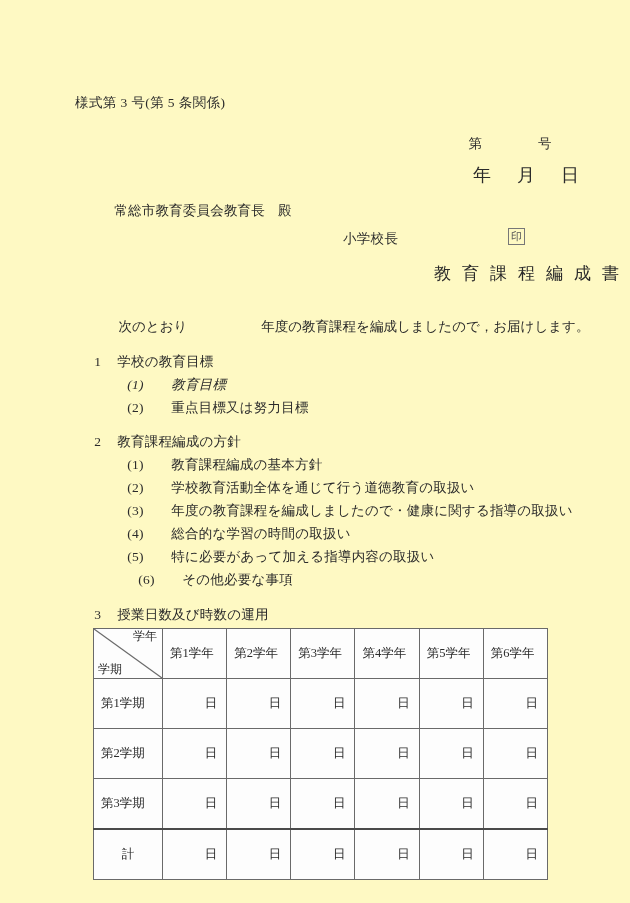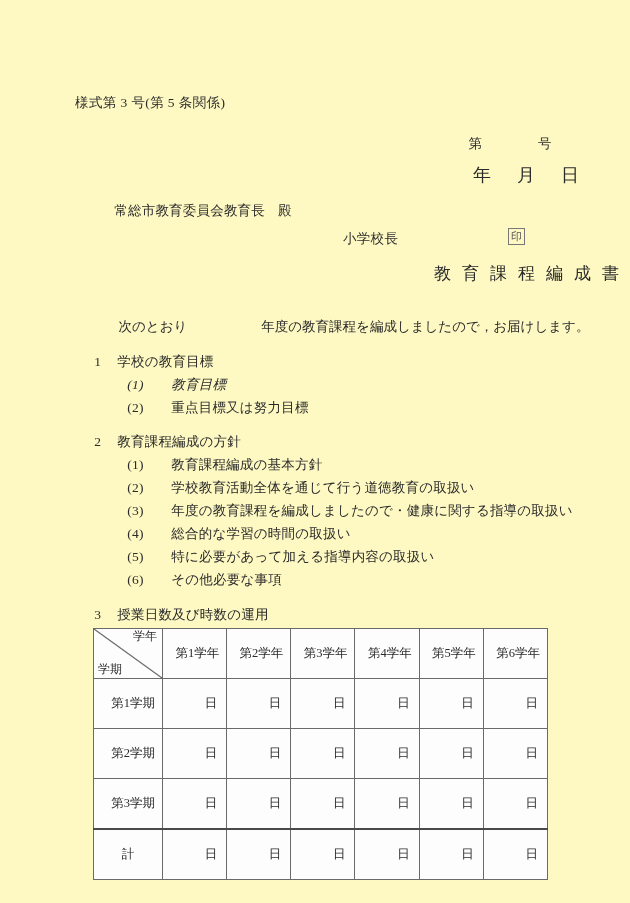--- a/index.html
+++ b/index.html
@@ -118,21 +118,21 @@
   #sec1-head { left: 80px; top: 337px; }
   #sec1-i1   { left: 113px; top: 360px; font-style: italic; }
   #sec1-i2   { left: 113px; top: 383px; }
 
   #sec2-head { left: 80px; top: 417px; }
   #sec2-i1   { left: 113px; top: 440px; }
   #sec2-i2   { left: 113px; top: 463px; }
   #sec2-i3   { left: 113px; top: 486px; }
   #sec2-i4   { left: 113px; top: 509px; }
   #sec2-i5   { left: 113px; top: 532px; }
-  #sec2-i6   { left: 113px; top: 555px; }
+  #sec2-i6   { left: 124px; top: 555px; }
 
   #sec3-head { left: 80px; top: 590px; }
   #sec3-i1   { left: 113px; top: 613px; }
 
   
   #days-table-wrap {
     position: absolute;
     left: 93px;
     top: 628px;
     width: 455px;
@@ -148,21 +148,21 @@
     border: 1px solid #6a6a6a;
     height: 27px;
     padding: 16px 7px;
     font-weight: normal;
     box-sizing: border-box;
     background: #fdfdfd;
   }
   table.days col.first { width: 69px; }
   table.days th.grade-col,
   table.days td.rowhead {
-    text-align: right;
+    text-align: left;
   }
   table.days td.val {
     text-align: right;
     padding-right: 9px;
   }
   tr.total-row td {
     border-top: 2px solid #4a4a4a;
     height: 38px;
   }
   tr.total-row td.rowhead { text-align: center; }

